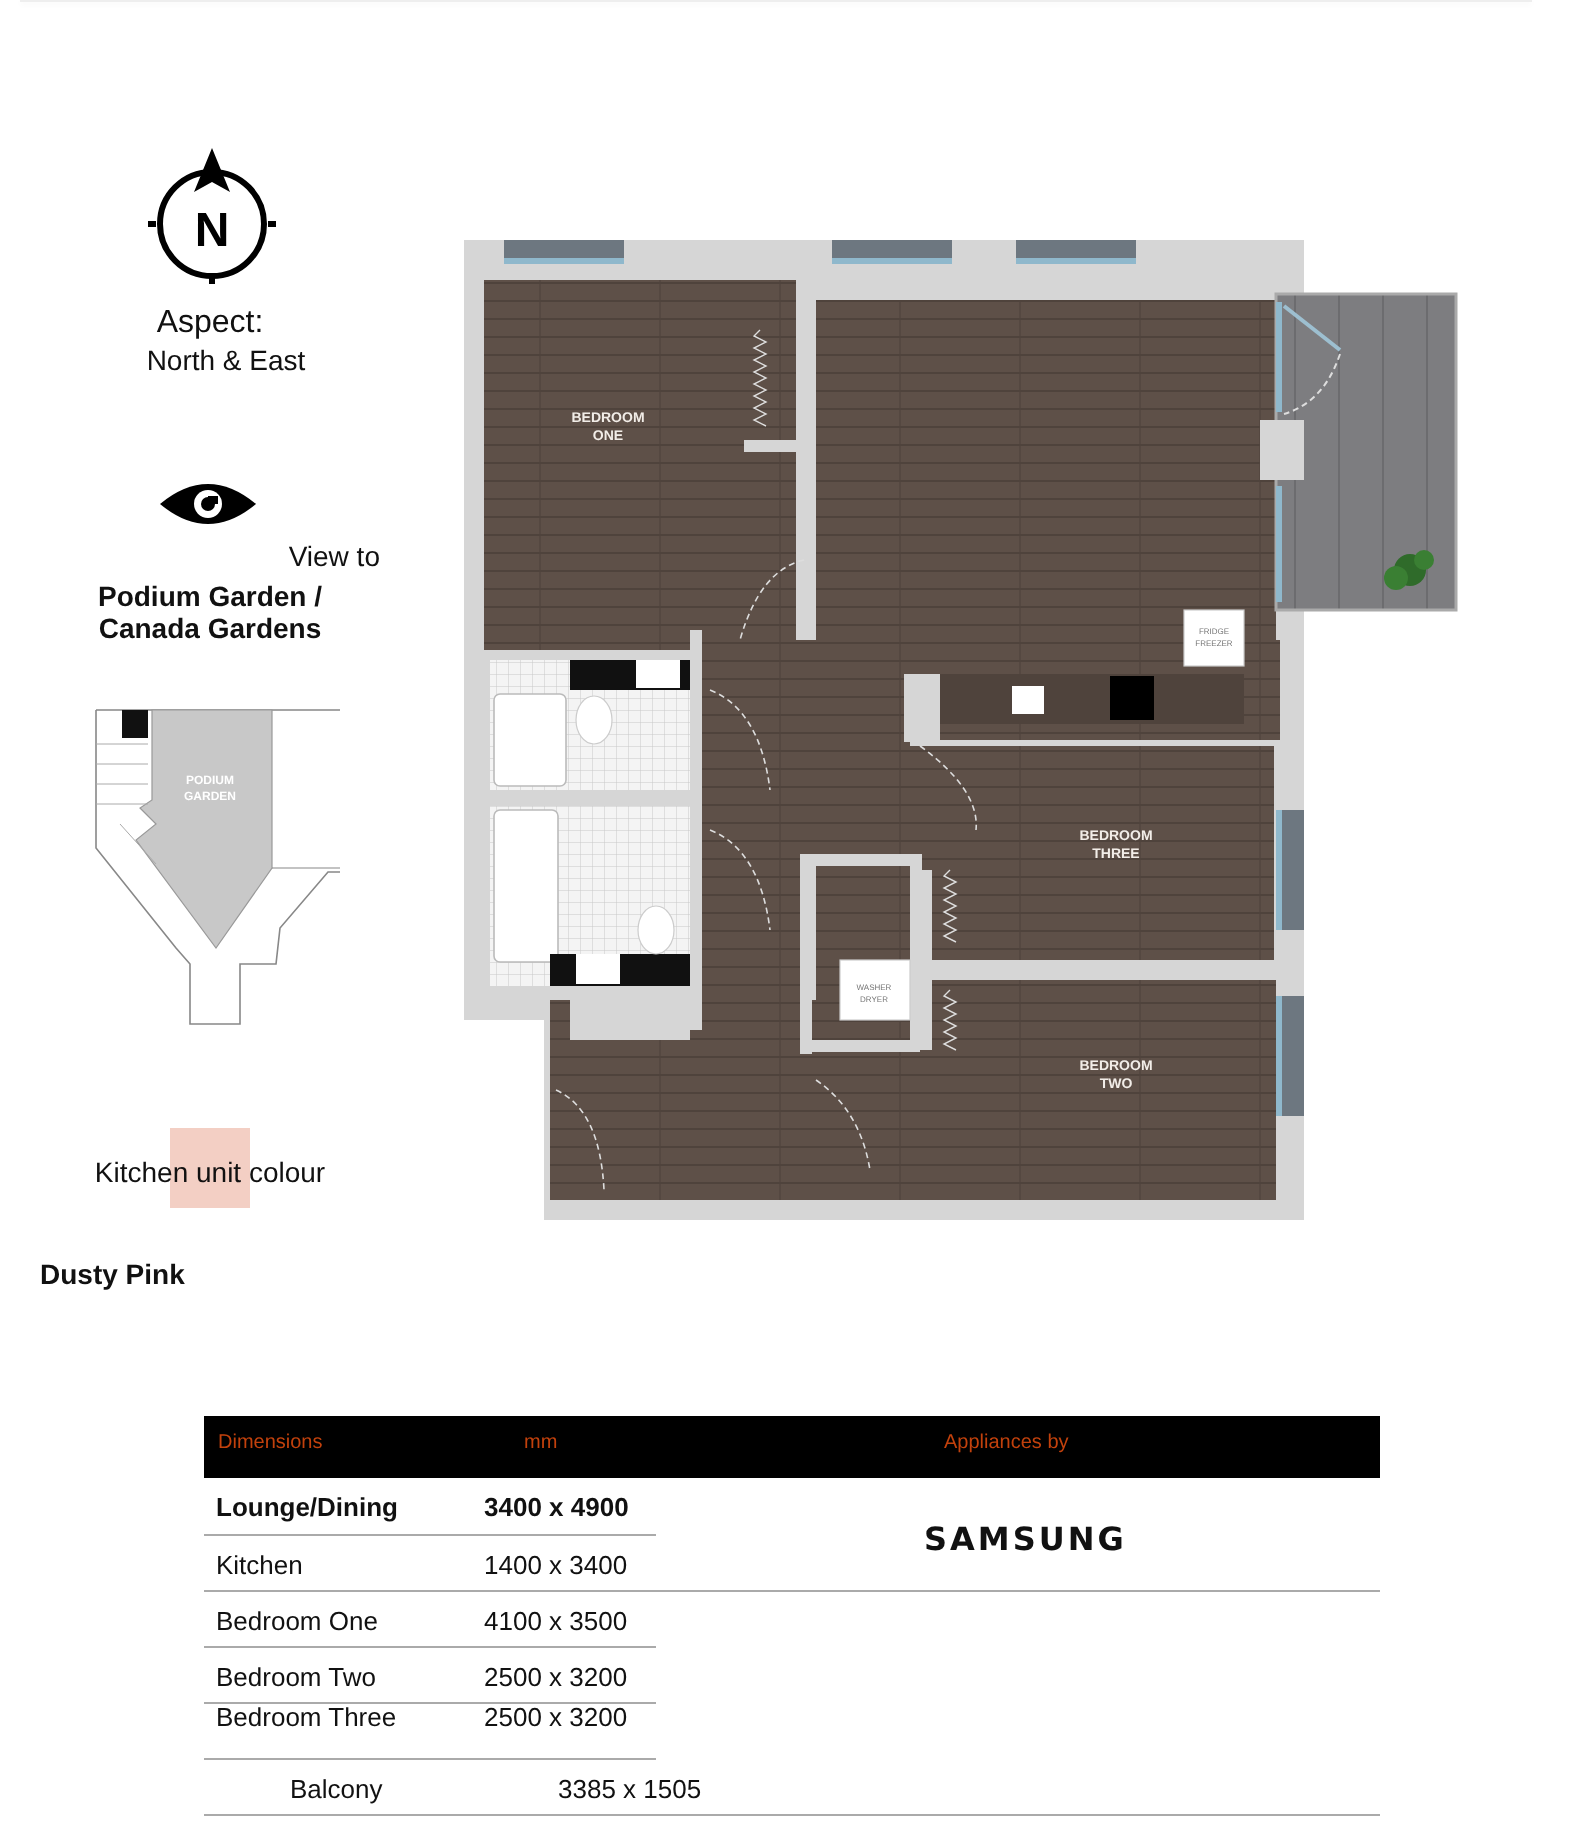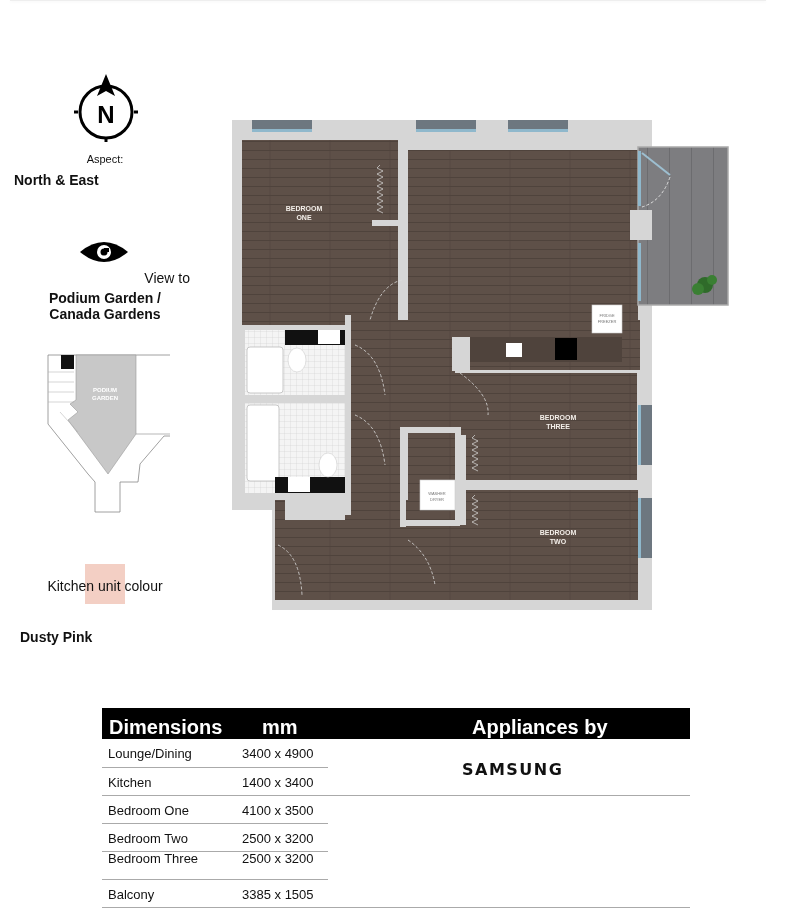--- a/index.html
+++ b/index.html
@@ -1,32 +1,32 @@
 <!DOCTYPE html>
 <html><head>
 <meta charset="utf-8">
 <style>
   html,body{margin:0;padding:0;background:#ffffff;}
   body{width:786px;height:912px;position:relative;overflow:hidden;font-family:"Liberation Sans",sans-serif;color:#111;}
   .topline{position:absolute;left:10px;right:20px;top:0;height:1px;background:#eee;box-shadow:0 1px 3px rgba(0,0,0,0.06);}
   .icon-compass{position:absolute;left:73px;top:72px;width:66px;height:72px;}
-  .aspect-label{position:absolute;left:20px;width:170px;top:153px;text-align:center;font-size:11px;font-weight:normal;}
-  .aspect-value{position:absolute;left:14px;width:170px;top:172px;font-size:14px;font-weight:bold;}
+  .aspect-label{position:absolute;left:20px;width:170px;top:153px;text-align:center;font-size:16px;font-weight:normal;}
+  .aspect-value{position:absolute;left:28px;width:170px;top:172px;text-align:center;font-size:14px;font-weight:normal;}
   .icon-eye{position:absolute;left:78px;top:238px;width:52px;height:28px;}
   .view-label{position:absolute;left:20px;width:170px;top:270px;text-align:right;font-size:14px;}
   .view-value{position:absolute;left:20px;width:170px;top:290px;text-align:center;font-size:14px;font-weight:bold;line-height:16px;}
   .keyplan{position:absolute;left:40px;top:352px;width:130px;height:175px;}
   .swatch{position:absolute;left:85px;top:564px;width:40px;height:40px;}
   .swatch-label{position:absolute;left:20px;width:170px;top:578px;text-align:center;font-size:14px;}
   .swatch-value{position:absolute;left:20px;width:170px;top:629px;font-size:14px;font-weight:bold;}
   .plan{position:absolute;left:230px;top:115px;width:500px;height:500px;}
   .room-label{font-family:"Liberation Sans",sans-serif;font-size:7px;font-weight:bold;fill:#f2ede8;}
   .tiny-label{font-family:"Liberation Sans",sans-serif;font-size:4px;fill:#777;}
   .table{position:absolute;left:102px;top:708px;width:588px;}
-  .thead{height:31px;background:#000;color:#ffffff;position:relative;font-size:20px;font-weight:bold;}
+  .thead{height:31px;background:#000;color:#c2410c;position:relative;font-size:10px;}
   .thead span{position:absolute;top:8px;}
   .row{position:absolute;left:0;width:226px;height:28px;font-size:13px;}
   .row .n{position:absolute;left:6px;top:7px;}
   .row .v{position:absolute;left:140px;top:7px;}
   .rule{position:absolute;height:1px;background:#aaa;}
   .brand{position:absolute;left:360px;top:52px;font-size:16px;font-weight:bold;letter-spacing:1.5px;font-family:"DejaVu Sans",sans-serif;}
 </style>
 </head>
 <body>
 
@@ -188,21 +188,21 @@
   <text x="328" y="420" text-anchor="middle" class="room-label">BEDROOM</text>
   <text x="328" y="429" text-anchor="middle" class="room-label">TWO</text>
 </svg>
 
 <div class="table">
   <div class="thead">
     <span style="left:7px;">Dimensions</span>
     <span style="left:160px;">mm</span>
     <span style="left:370px;">Appliances by</span>
   </div>
-  <div class="row" style="top:31px;">
+  <div class="row" style="top:31px;font-weight:bold;">
       <span class="n">Lounge/Dining</span>
       <span class="v">3400 x 4900</span>
     </div>
   <div class="rule" style="top:59px;left:0;width:226px;"></div>
   <div class="row" style="top:60px;">
       <span class="n">Kitchen</span>
       <span class="v">1400 x 3400</span>
     </div>
   <div class="rule" style="top:87px;left:0;width:588px;"></div>
   <div class="row" style="top:88px;">
@@ -213,19 +213,19 @@
   <div class="row" style="top:116px;">
       <span class="n">Bedroom Two</span>
       <span class="v">2500 x 3200</span>
     </div>
   <div class="rule" style="top:143px;left:0;width:226px;"></div>
   <div class="row" style="top:136px;">
       <span class="n">Bedroom Three</span>
       <span class="v">2500 x 3200</span>
     </div>
   <div class="rule" style="top:171px;left:0;width:226px;"></div>
-  <div class="row" style="top:172px;">
+  <div class="row" style="top:172px;margin-left:37px;">
       <span class="n">Balcony</span>
       <span class="v">3385 x 1505</span>
     </div>
   <div class="rule" style="top:199px;left:0;width:588px;"></div>
   <div class="brand">SAMSUNG</div>
 </div>
 
 </body></html>

